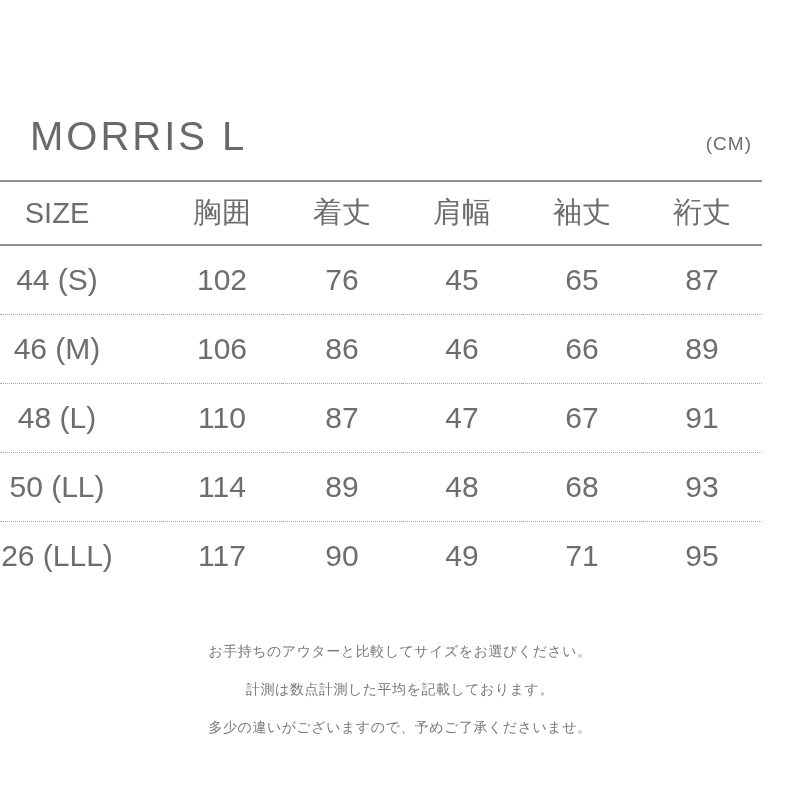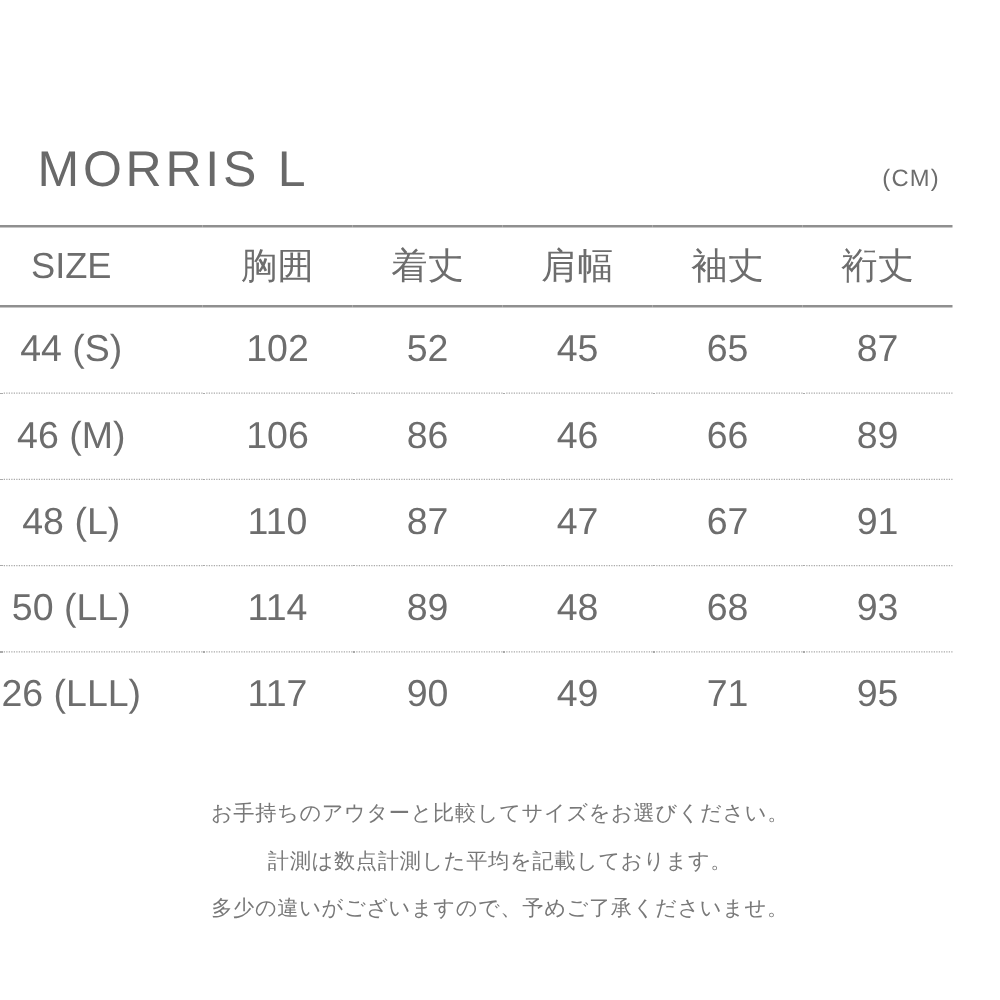--- a/index.html
+++ b/index.html
@@ -69,21 +69,21 @@
   }
   .size-col {
     padding-right: 48px;
   }
   .notes {
     margin-top: 42px;
     text-align: center;
   }
   .notes p {
     margin: 0;
-    font-size: 17px;
+    font-size: 14px;
     line-height: 38px;
     color: #787878;
     letter-spacing: 0.5px;
   }
 </style>
 </head>
 <body>
 
 <div class="page">
 
@@ -108,21 +108,21 @@
         <th>着丈</th>
         <th>肩幅</th>
         <th>袖丈</th>
         <th>裄丈</th>
       </tr>
     </thead>
     <tbody>
       <tr>
         <td class="size-col">44 (S)</td>
         <td>102</td>
-        <td>52</td>
+        <td>76</td>
         <td>45</td>
         <td>65</td>
         <td>87</td>
       </tr>
       <tr>
         <td class="size-col">46 (M)</td>
         <td>106</td>
         <td>86</td>
         <td>46</td>
         <td>66</td>

